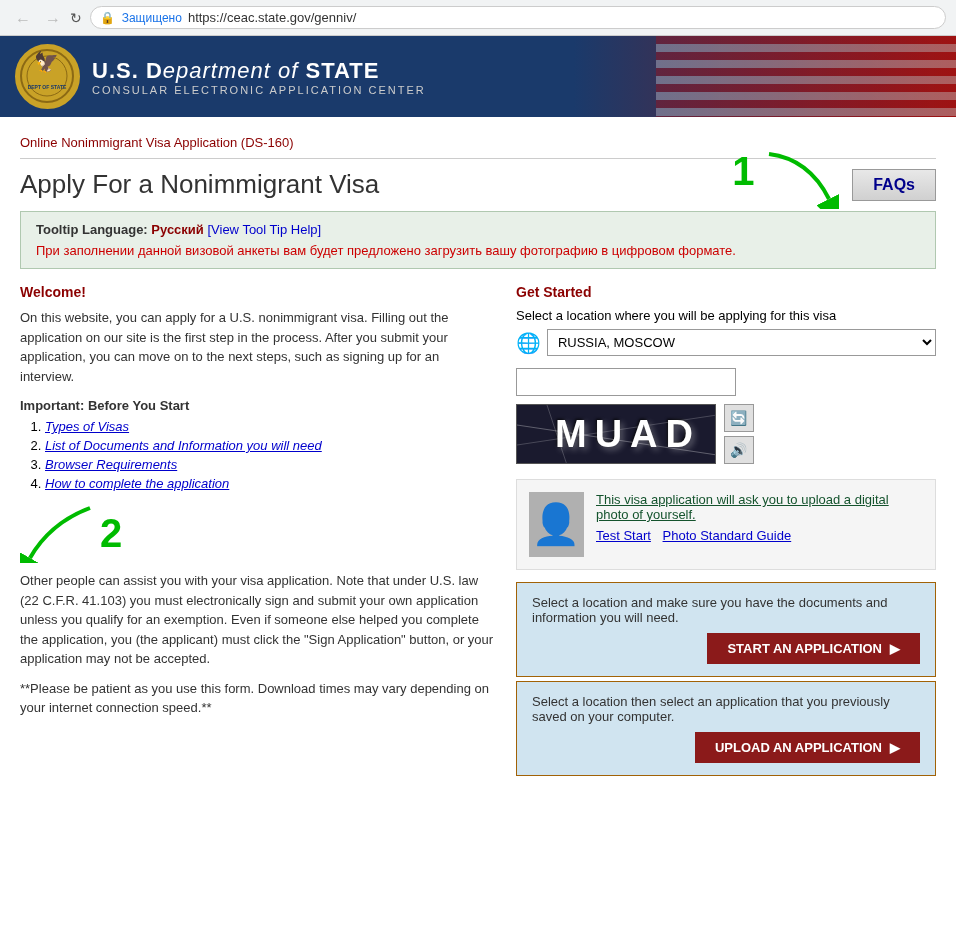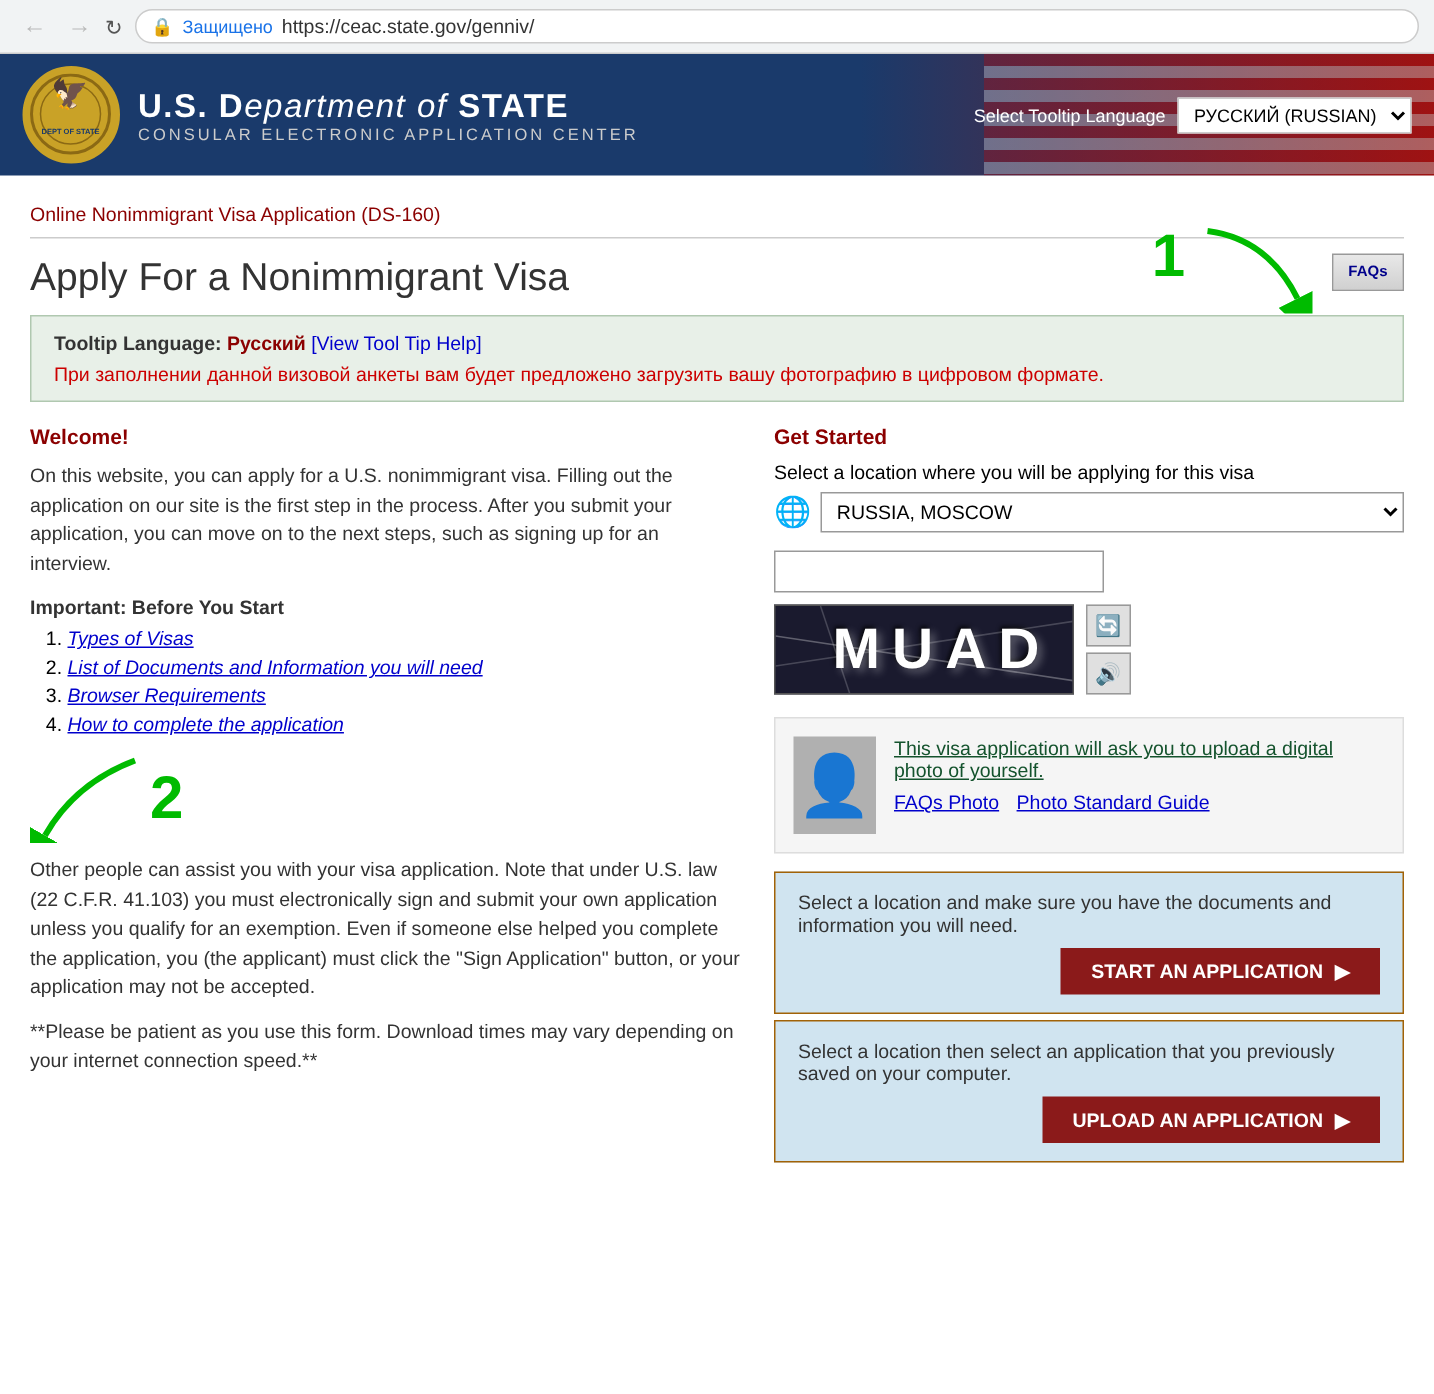--- a/index.html
+++ b/index.html
@@ -56,22 +56,22 @@
 
     
     .main-container { padding: 10px 20px; max-width: 956px; }
 
     .breadcrumb { color: #8b0000; font-size: 13px; padding: 8px 0; border-bottom: 1px solid #ccc; margin-bottom: 10px; }
 
     .page-title-row { display: flex; justify-content: space-between; align-items: flex-start; margin-bottom: 10px; }
     .page-title { font-size: 26px; color: #333; font-weight: normal; }
     .faqs-btn {
       background: linear-gradient(to bottom, #e8e8e8, #d0d0d0);
-      border: 1px solid #999; padding: 6px 10px; cursor: pointer;
-      font-size: 10px; font-weight: bold; color: #00008b;
+      border: 1px solid #999; padding: 6px 20px; cursor: pointer;
+      font-size: 16px; font-weight: bold; color: #00008b;
     }
 
     
     .info-box {
       background: #e8f0e8; border: 1px solid #b0c8b0;
       padding: 10px 15px; margin-bottom: 15px;
     }
     .tooltip-lang-line { margin-bottom: 6px; }
     .tooltip-lang-text { font-weight: bold; color: #333; }
     .tooltip-lang-value { color: #8b0000; font-weight: bold; }
@@ -194,27 +194,20 @@
         <text x="27" y="20" text-anchor="middle" fill="#1a3a6b" font-size="20">🦅</text>
         <text x="27" y="40" text-anchor="middle" fill="#1a3a6b" font-size="5" font-weight="bold">DEPT OF STATE</text>
       </svg>
     </div>
     <div class="dept-name">
       <div class="main-title">
         U.S. D<em>epartment</em> <em>of</em> S<span>TATE</span>
       </div>
       <div class="sub-title">CONSULAR ELECTRONIC APPLICATION CENTER</div>
     </div>
-  </div>
-  <div class="header-right">
-    <span class="tooltip-lang-label">Select Tooltip Language</span>
-    <select class="lang-select">
-      <option>РУССКИЙ (RUSSIAN)</option>
-      <option>ENGLISH</option>
-    </select>
   </div>
 </div>
 
 <div class="main-container">
 
   <div class="breadcrumb">Online Nonimmigrant Visa Application (DS-160)</div>
 
   <div class="page-title-row" style="position:relative;">
     <h1 class="page-title">Apply For a Nonimmigrant Visa</h1>
     <div style="display:flex; flex-direction:column; align-items:flex-end; position:relative;">
@@ -304,21 +297,21 @@
         </div>
       </div>
 
       <div class="photo-section">
         <div class="photo-placeholder">
           <span class="person-icon">👤</span>
         </div>
         <div>
           <div class="photo-text">This visa application will ask you to upload a digital photo of yourself.</div>
           <div class="photo-links">
-            <a href="#">FAQs Photo</a>
+            <a href="#">Test Start</a>
             <a href="#">Photo Standard Guide</a>
           </div>
         </div>
       </div>
 
       <div class="action-box action-box-blue clearfix">
         <div class="action-box-text">Select a location and make sure you have the documents and information you will need.</div>
         <button class="start-btn">
           <span>START AN APPLICATION</span>
           <span>▶</span>

